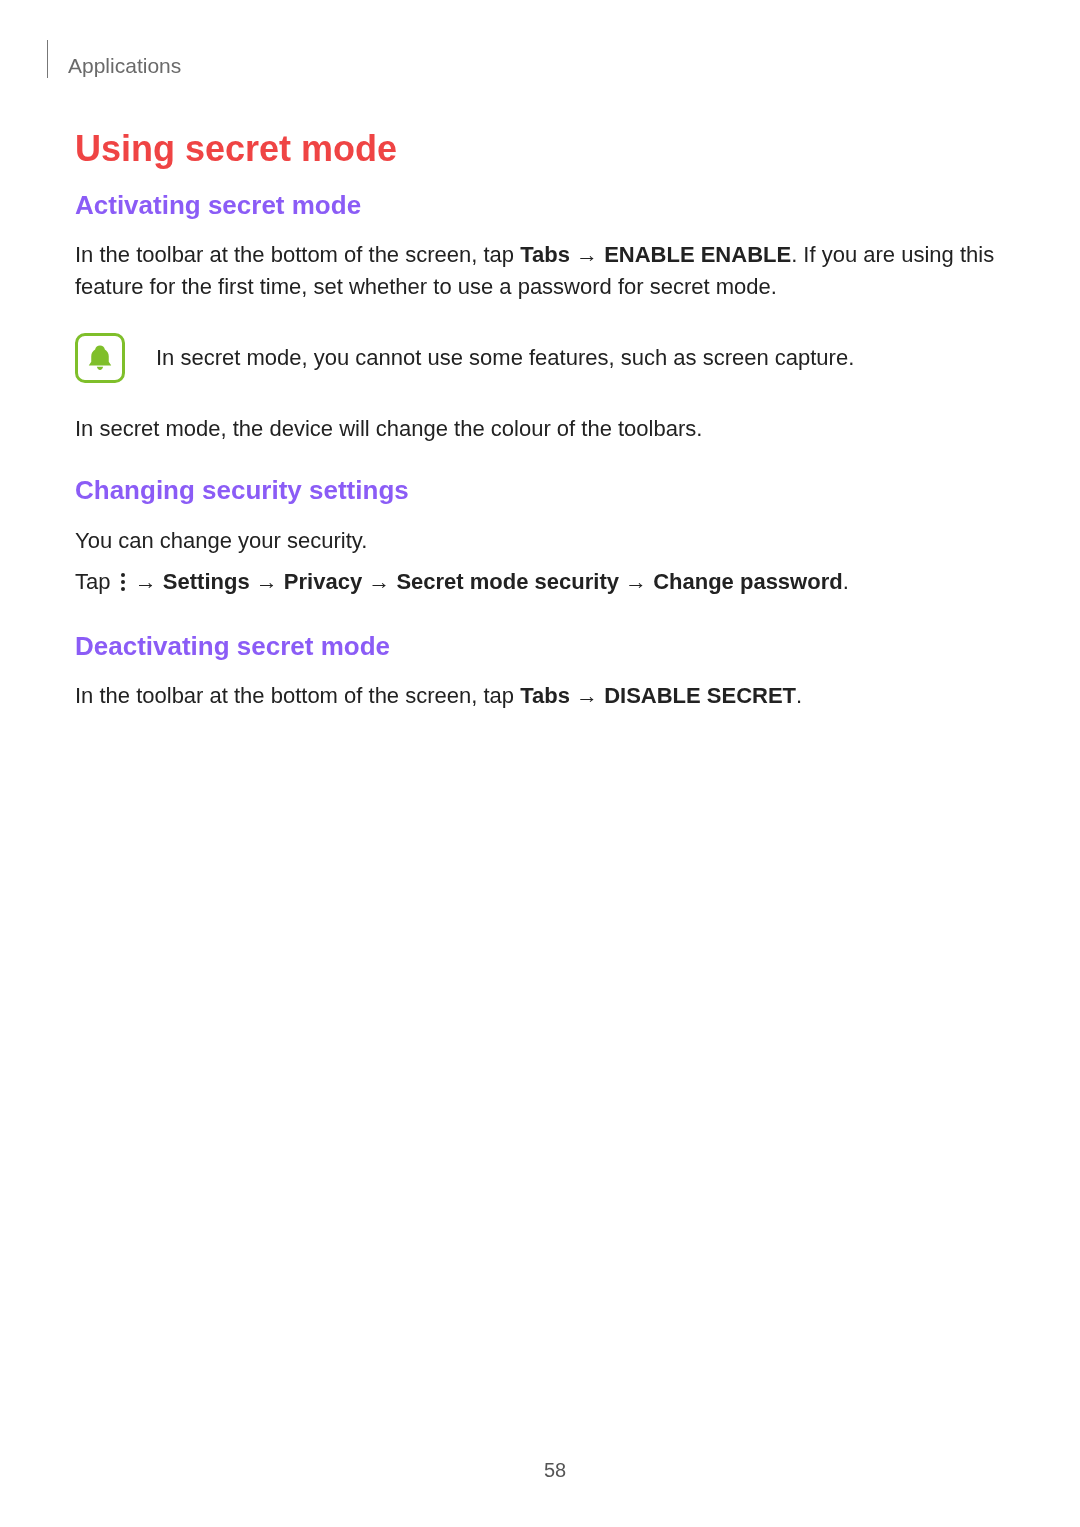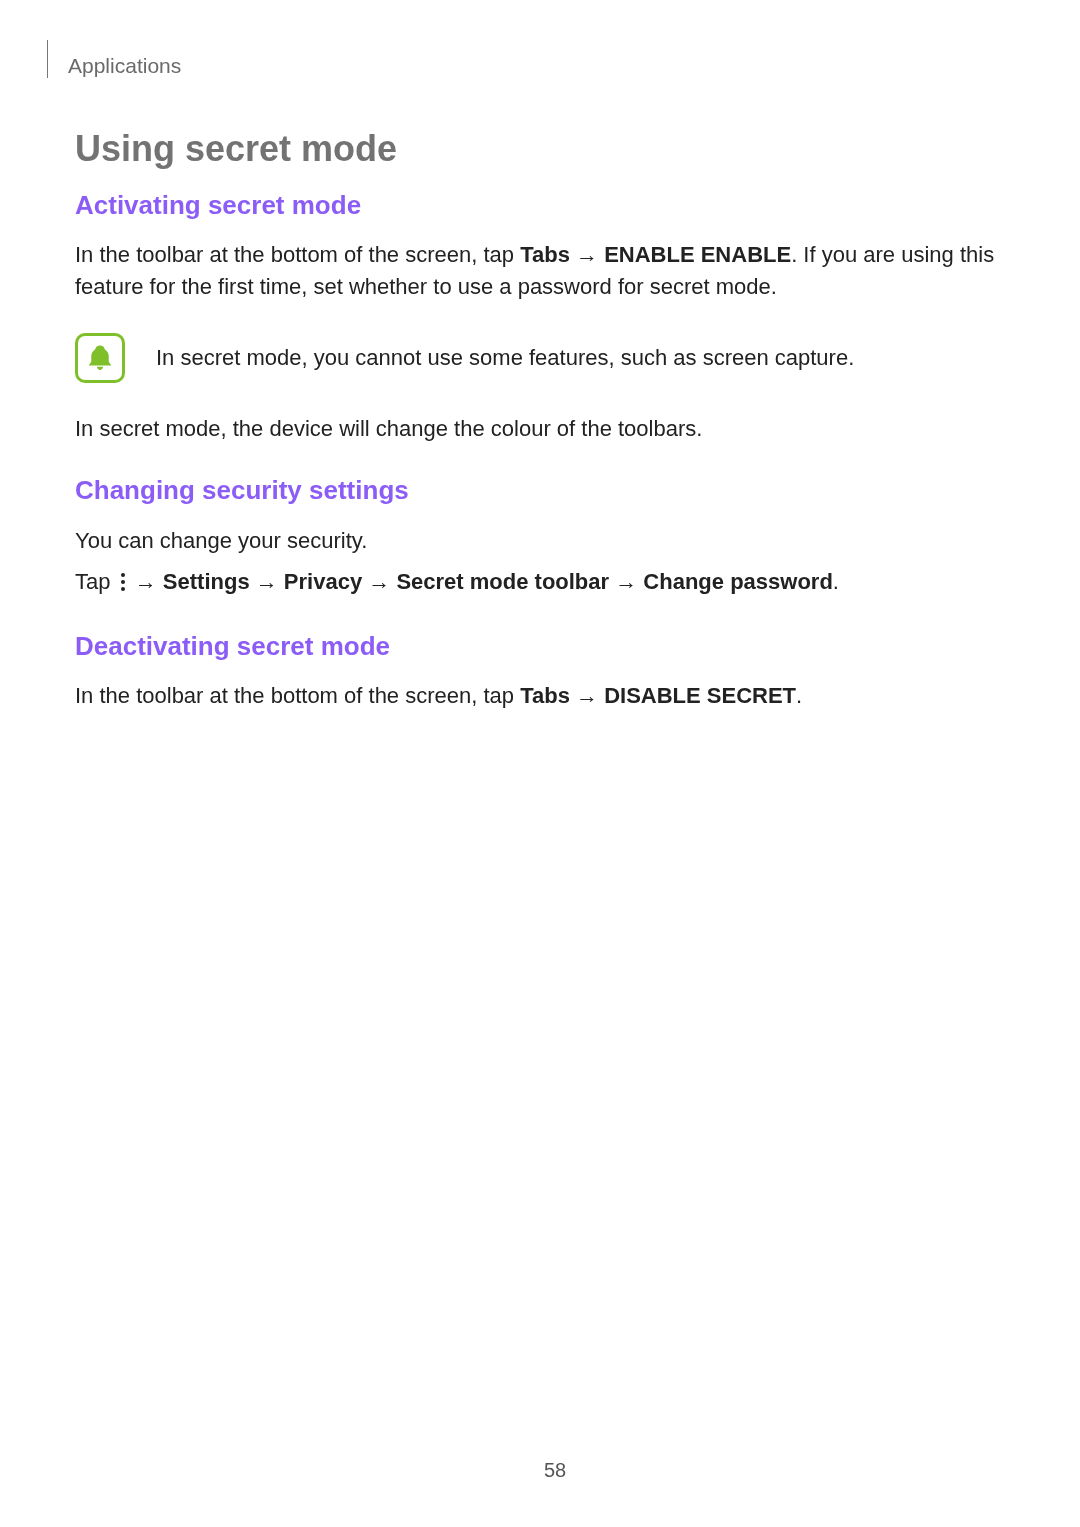--- a/index.html
+++ b/index.html
@@ -28,21 +28,21 @@
     .breadcrumb {
       font-size: 21px;
       color: #6a6a6a;
       font-family: "Segoe UI", "Helvetica Neue", Arial, sans-serif;
       font-weight: 400;
       padding-bottom: 0px;
     }
     h1.main-heading {
       font-size: 36px;
       font-weight: 700;
-      color: #737373;
+      color: #ef4444;
       font-family: "Segoe UI", "Helvetica Neue", Arial, sans-serif;
       margin-bottom: 20px;
     }
     p.body {
       font-size: 22px;
       line-height: 1.45;
       color: #222;
       font-family: "Segoe UI", "Helvetica Neue", Arial, sans-serif;
       margin-bottom: 30px;
     }
@@ -142,21 +142,21 @@
 
   <h2 class="sub-heading">Changing security settings</h2>
 
   <p class="inline-p">You can change your security.</p>
 
   <p class="path-line">
     <span>Tap </span><span class="more-icon"><svg width="8" height="20" viewBox="0 0 6 20">
           <circle cx="3" cy="3" r="2" fill="#222"></circle>
           <circle cx="3" cy="10" r="2" fill="#222"></circle>
           <circle cx="3" cy="17" r="2" fill="#222"></circle>
-        </svg></span><span class="arrow"> → </span><span class="b">Settings</span><span class="arrow"> → </span><span class="b">Privacy</span><span class="arrow"> → </span><span class="b">Secret mode toolbar</span><span class="arrow"> → </span><span class="b">Change password</span><span>.</span>
+        </svg></span><span class="arrow"> → </span><span class="b">Settings</span><span class="arrow"> → </span><span class="b">Privacy</span><span class="arrow"> → </span><span class="b">Secret mode security</span><span class="arrow"> → </span><span class="b">Change password</span><span>.</span>
   </p>
 
   <h2 class="sub-heading">Deactivating secret mode</h2>
 
   <p class="body">
     <span>In the toolbar at the bottom of the screen, tap </span><span class="b">Tabs</span><span class="arrow"> → </span><span class="b">DISABLE SECRET</span><span>.</span>
   </p>
 
   <div class="page-number">58</div>
 </div>

